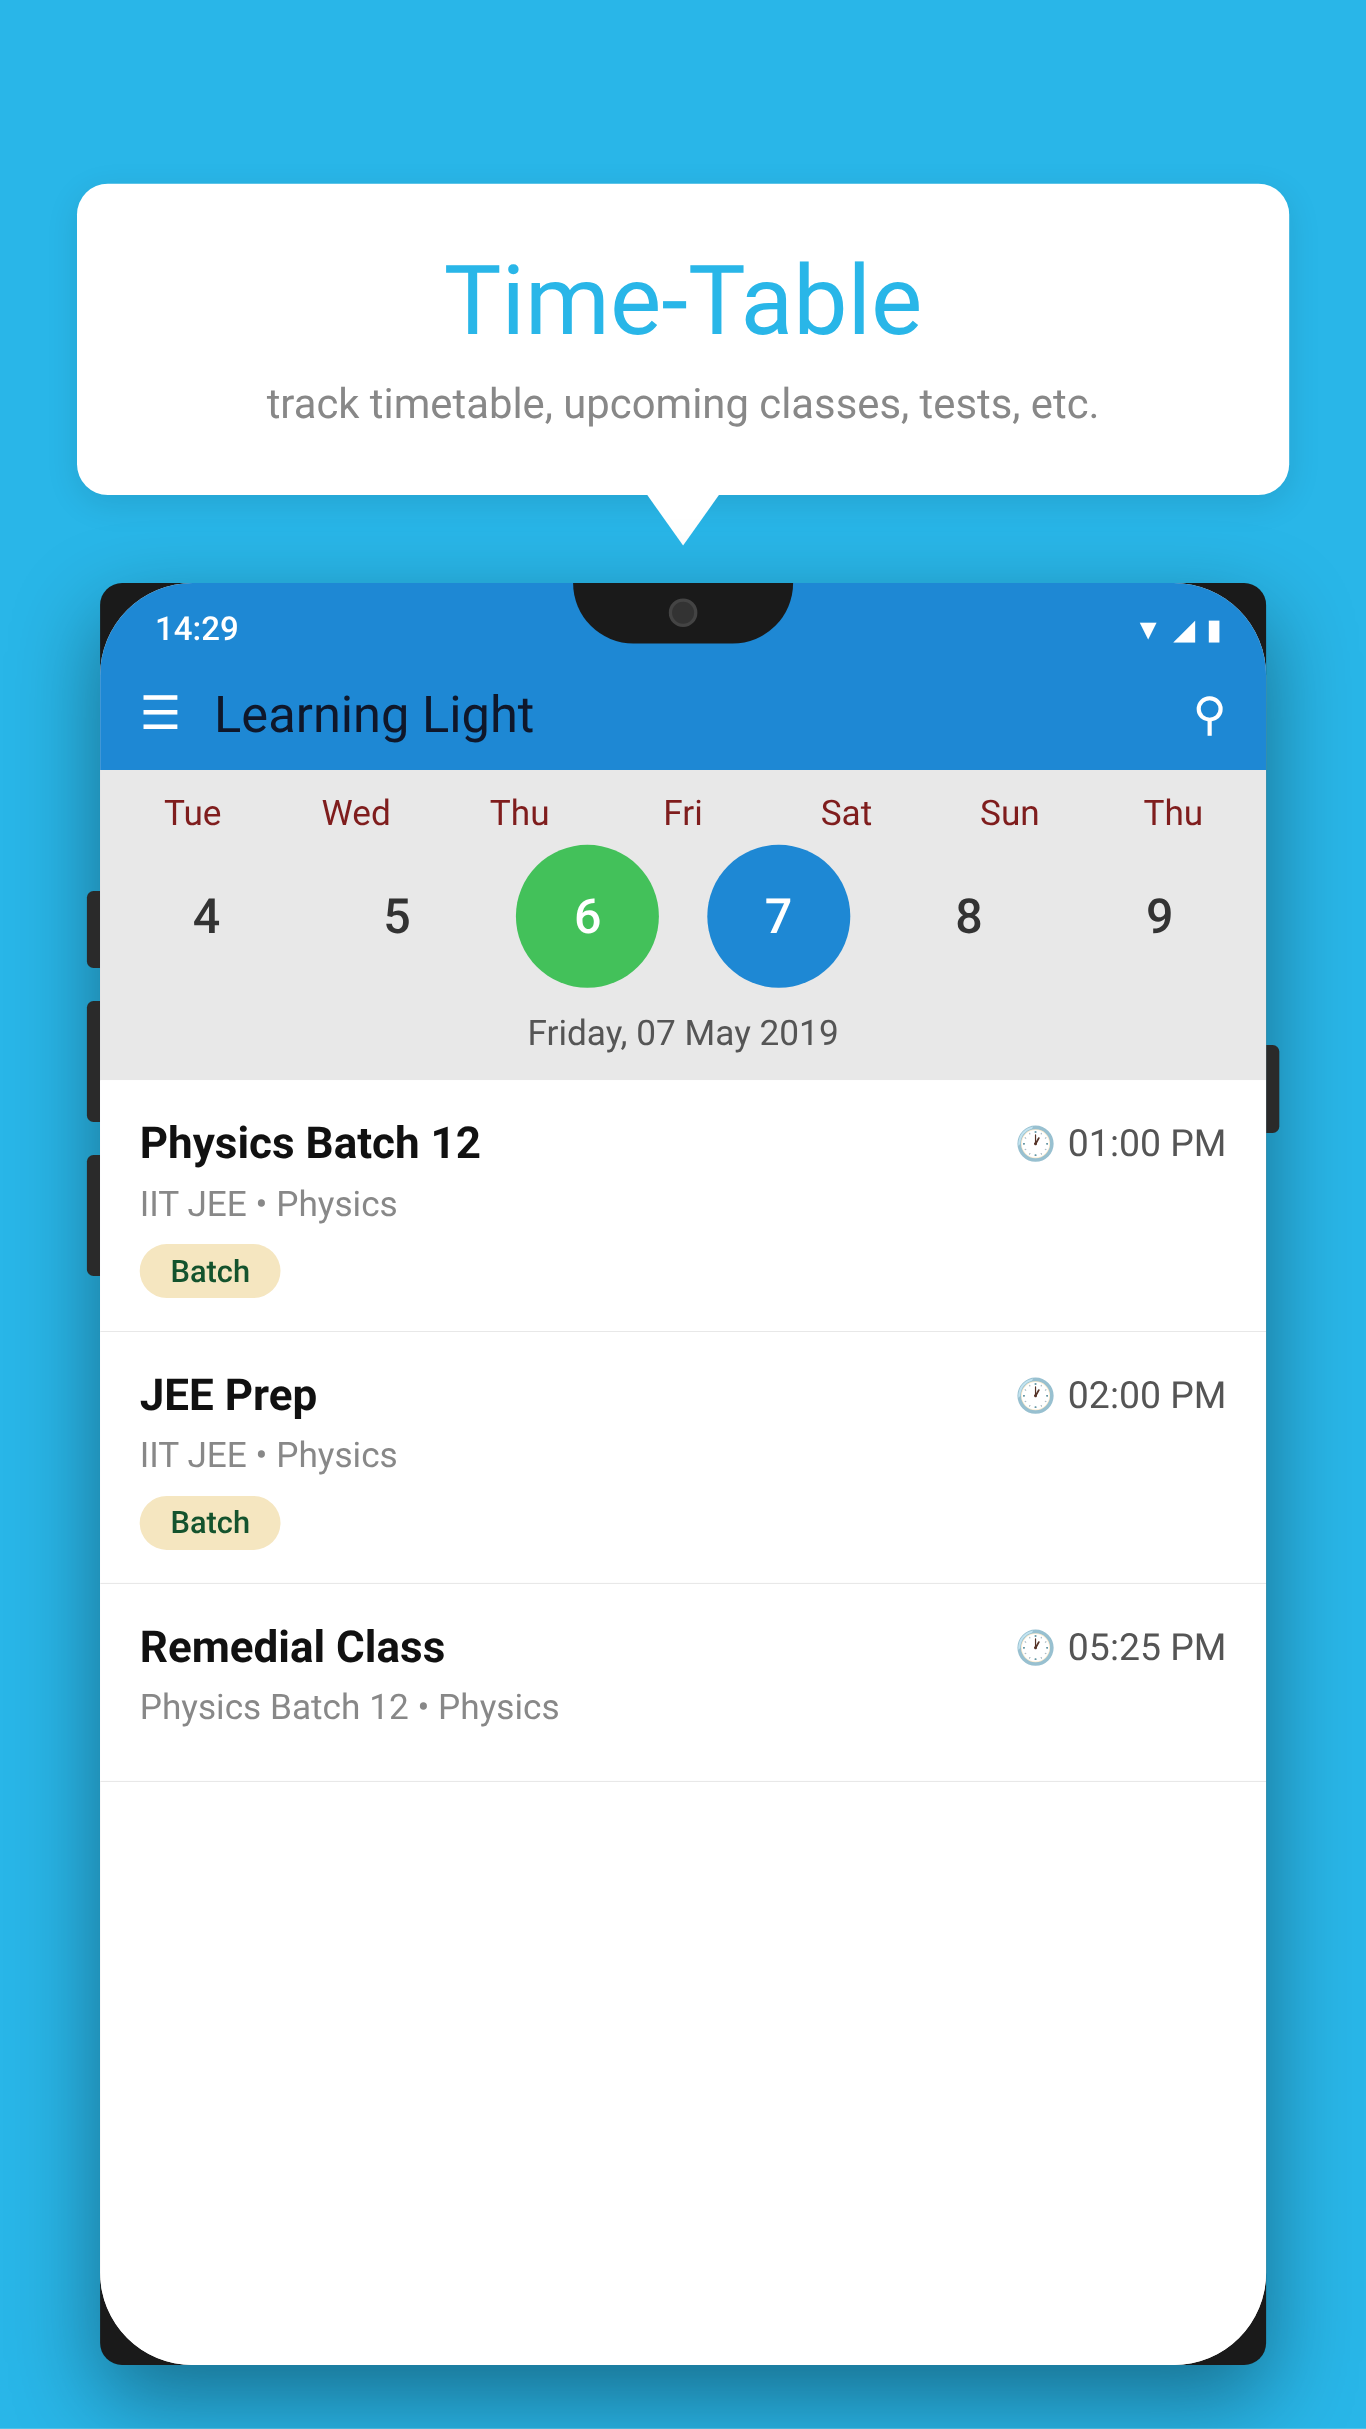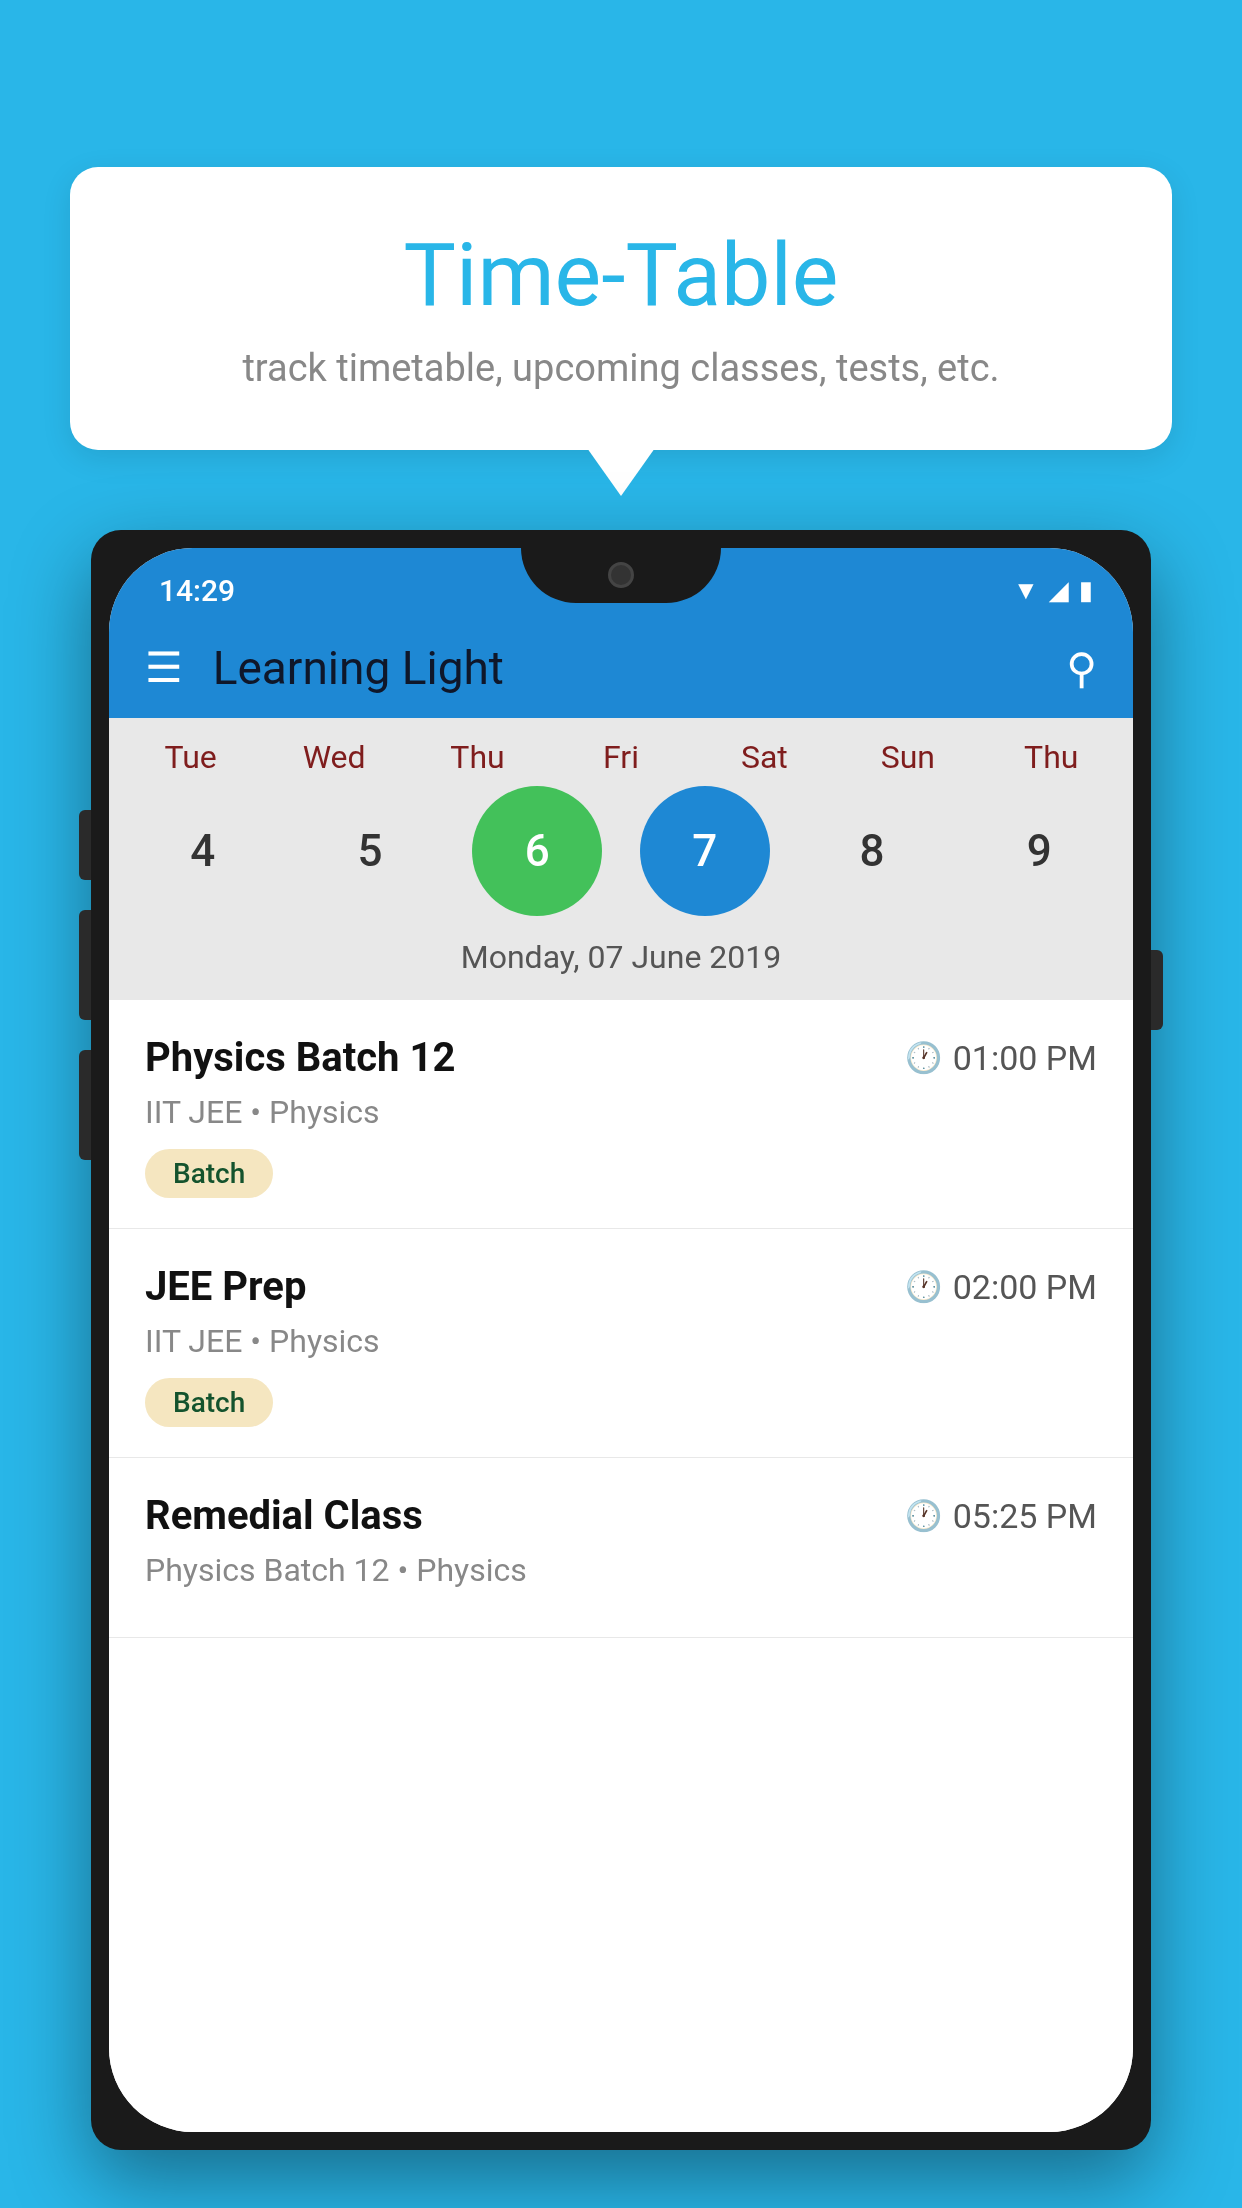--- a/index.html
+++ b/index.html
@@ -66,22 +66,21 @@
       left: 50%;
       transform: translateX(-50%);
       width: 1060px;
       height: 1620px;
     }
 
     .phone-outer {
       width: 100%;
       height: 100%;
       background: #1a1a1a;
-      border-radius: 30px;
-      padding: 18px;
+      border-radius: 20px;
       position: relative;
       box-shadow: 0 30px 80px rgba(0,0,0,0.4);
     }
 
     .phone-inner {
       width: 100%;
       height: 100%;
       background: #f0f0f0;
       border-radius: 84px;
       overflow: hidden;
@@ -378,21 +377,21 @@
             <span class="day-label">Thu</span>
           </div>
           <div class="day-numbers">
             <div class="day-number">4</div>
             <div class="day-number">5</div>
             <div class="day-number today">6</div>
             <div class="day-number selected">7</div>
             <div class="day-number">8</div>
             <div class="day-number">9</div>
           </div>
-          <div class="date-display">Monday, 07 June 2019</div>
+          <div class="date-display">Friday, 07 May 2019</div>
         </div>
 
         <div class="schedule-list">
 
           <div class="schedule-item">
             <div class="schedule-item-header">
               <span class="schedule-item-title">Physics Batch 12</span>
               <span class="schedule-item-time">
                 <span class="clock-icon">🕐</span>
                 <span>01:00 PM</span>

